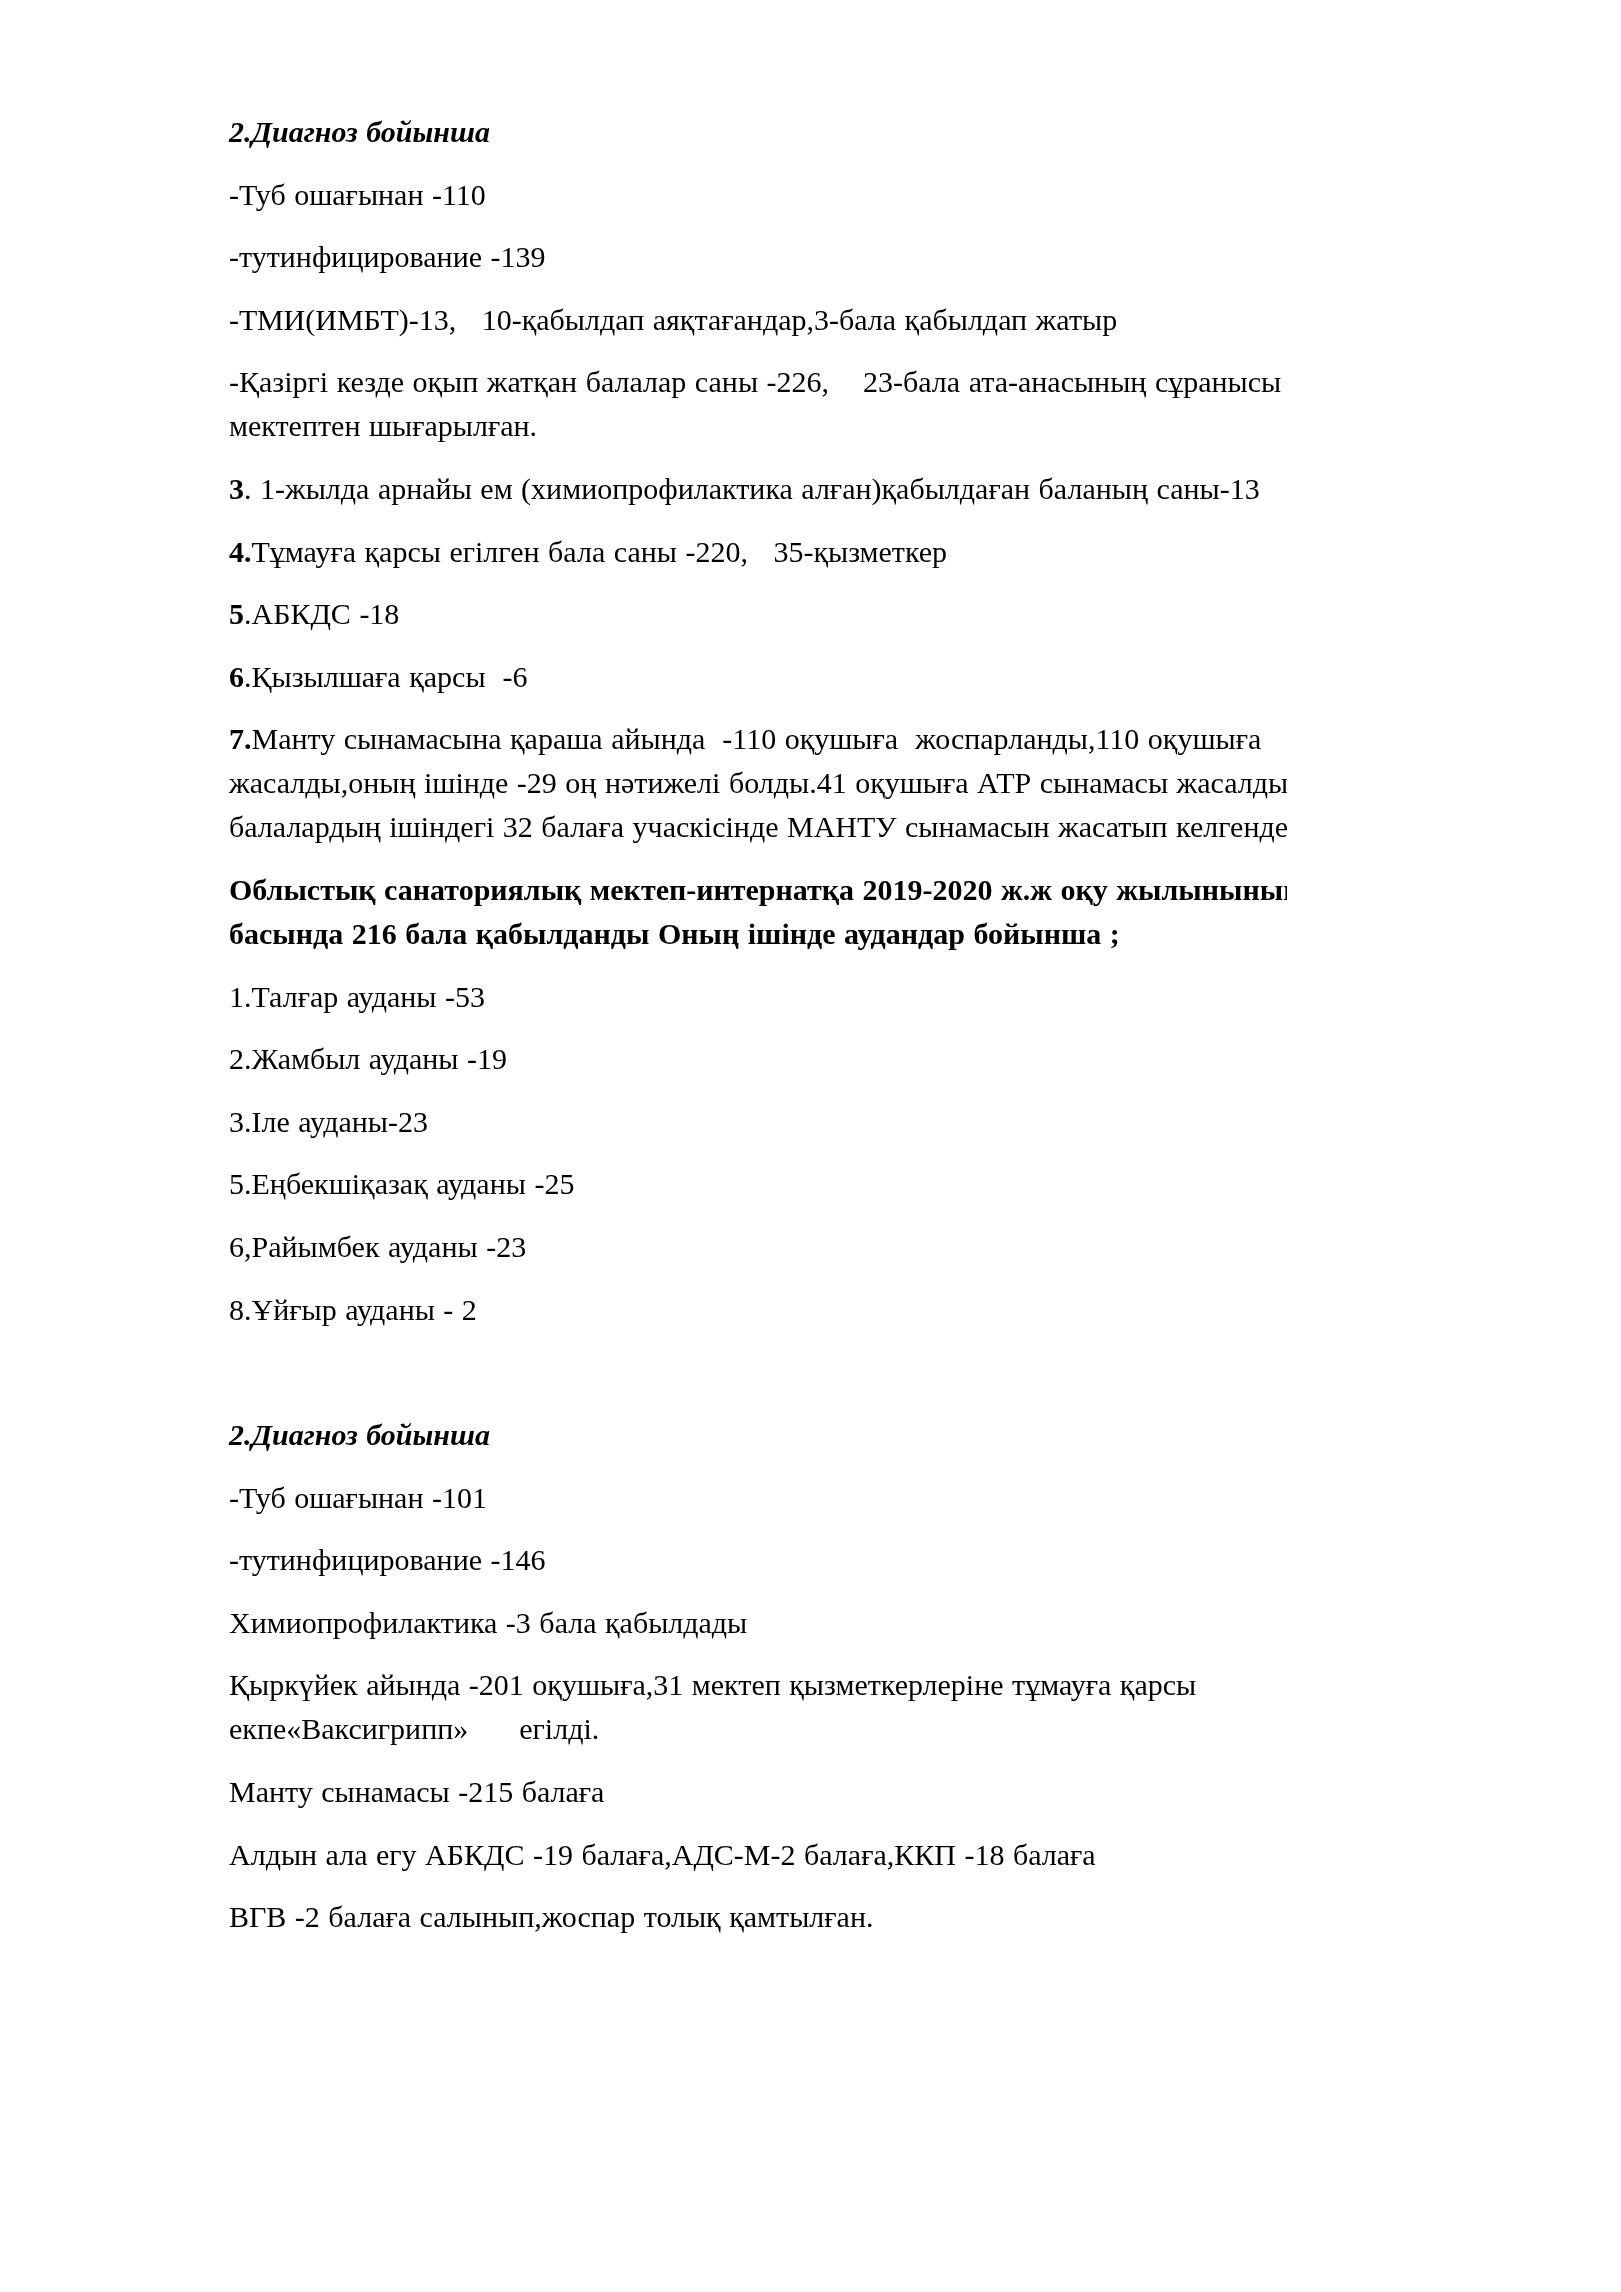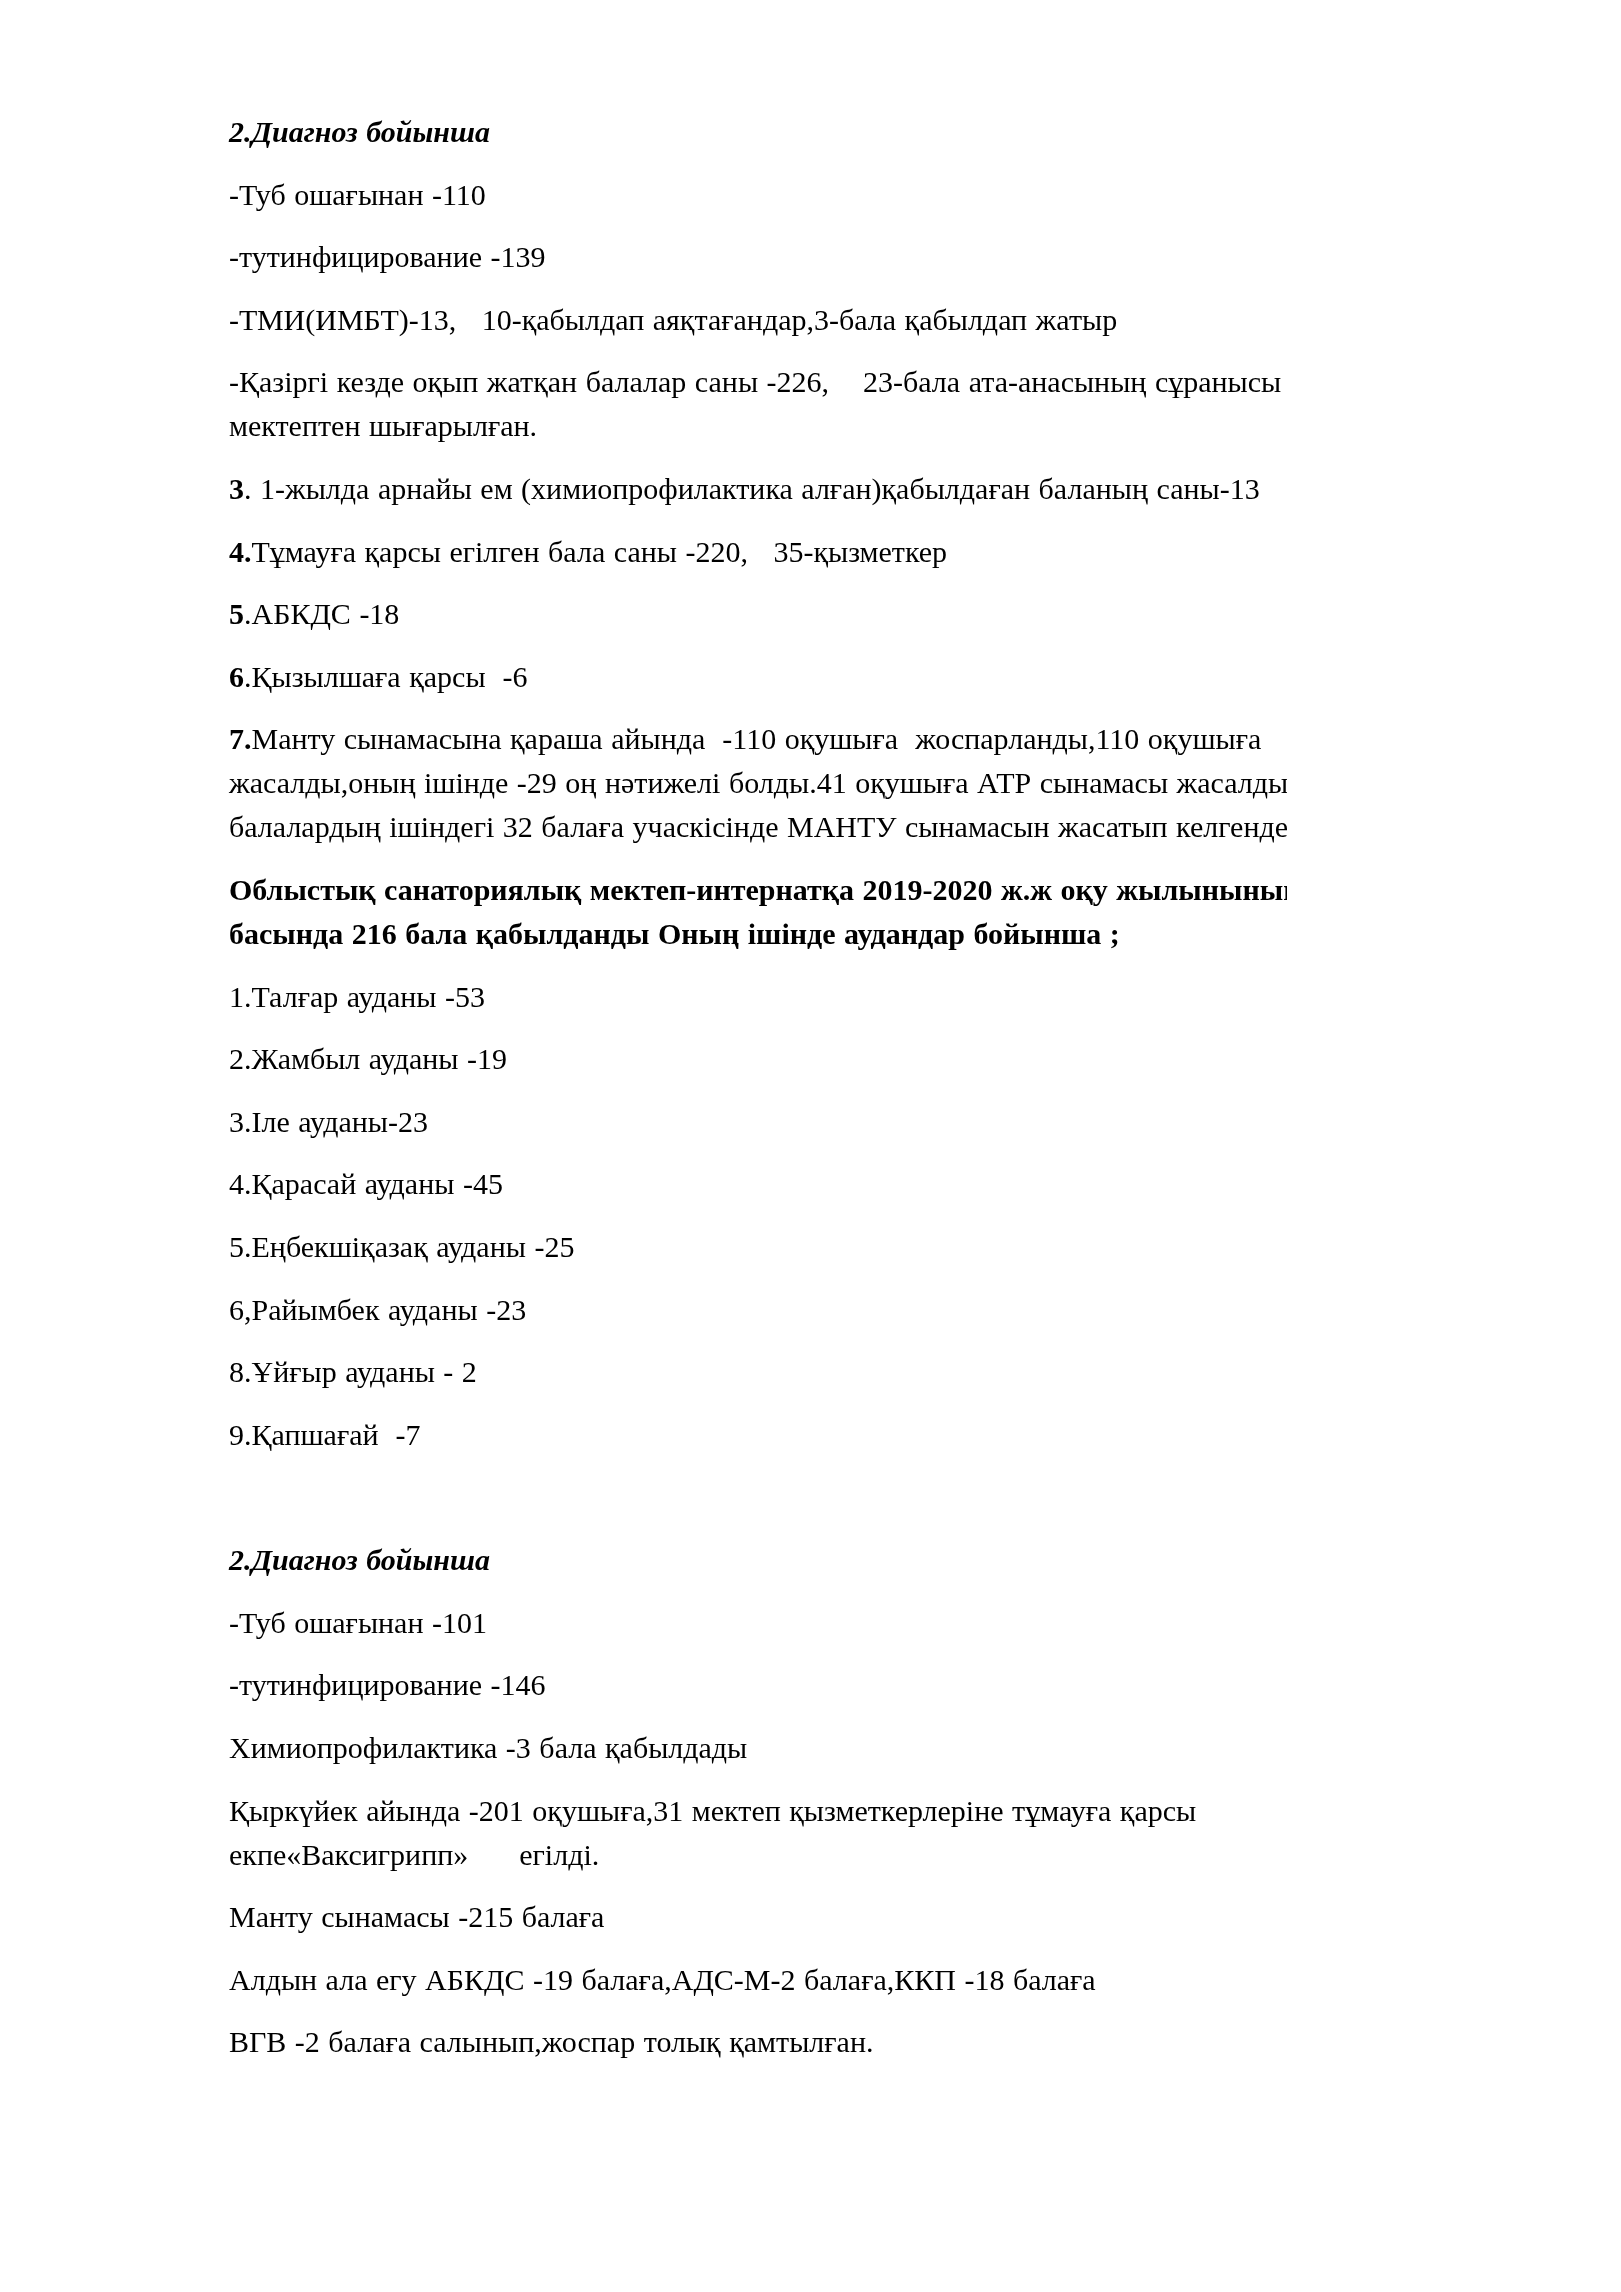--- a/index.html
+++ b/index.html
@@ -54,25 +54,23 @@
 
     <p class="para"><span class="bold">6</span><span>.Қызылшаға қарсы  -6</span></p>
 
     <p class="para"><span class="bold">7.</span><span>Манту сынамасына қараша айында  -110 оқушыға  жоспарланды,110 оқушыға жасалды,оның ішінде -29 оң нәтижелі болды.41 оқушыға АТР сынамасы жасалды (бұл балалардың ішіндегі 32 балаға учаскісінде МАНТУ сынамасын жасатып келгендер.)</span></p>
 
     <p class="para heading-bold"><span>Облыстық санаториялық мектеп-интернатқа 2019-2020 ж.ж оқу жылынының басында 216 бала қабылданды Оның ішінде аудандар бойынша ;</span></p>
 
     <p class="para"><span>1.Талғар ауданы -53</span></p>
     <p class="para"><span>2.Жамбыл ауданы -19</span></p>
     <p class="para"><span>3.Іле ауданы-23</span></p>
-    <p class="para"><span>4.Қарасай ауданы -45</span></p>
     <p class="para"><span>5.Еңбекшіқазақ ауданы -25</span></p>
     <p class="para"><span>6,Райымбек ауданы -23</span></p>
     <p class="para"><span>8.Ұйғыр ауданы - 2</span></p>
-    <p class="para"><span>9.Қапшағай  -7</span></p>
 
     <div class="spacer"></div>
 
     <p class="para"><span class="title-bi">2.Диагноз бойынша</span></p>
 
     <p class="para"><span>-Туб ошағынан -101</span></p>
 
     <p class="para"><span>-тутинфицирование -146</span></p>
 
     <p class="para"><span>Химиопрофилактика -3 бала қабылдады</span></p>

